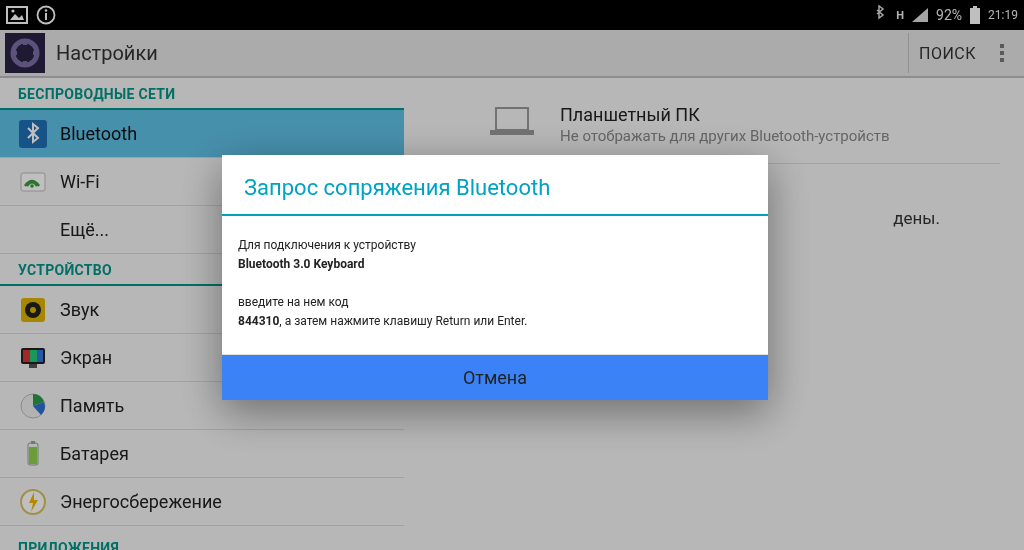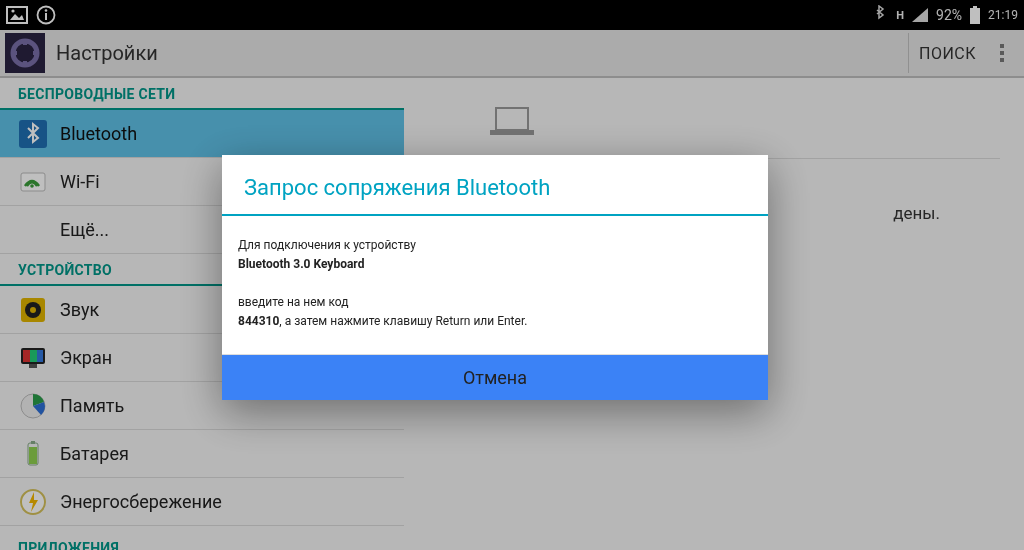--- a/index.html
+++ b/index.html
@@ -252,20 +252,24 @@
   </div>
 
   <div class="detail">
     <div class="device-row">
       <span class="dev-icon">
         <svg width="48" height="36">
             <rect x="8" y="4" width="32" height="22" fill="none" stroke="#999" stroke-width="2"></rect>
             <rect x="2" y="26" width="44" height="5" fill="#999"></rect>
           </svg>
       </span>
+      <div>
+        <div class="dev-title">Планшетный ПК</div>
+        <div class="dev-sub">Не отображать для других Bluetooth-устройств</div>
+      </div>
     </div>
     <div class="nodev" style="text-align:right"><span>дены.</span></div>
   </div>
 </div>
 
 <div class="scrim"></div>
 <div class="dialog">
   <div class="dlg-title">Запрос сопряжения Bluetooth</div>
   <div class="dlg-body">
     <div><span>Для подключения к устройству</span><br><b>Bluetooth 3.0 Keyboard</b></div>

